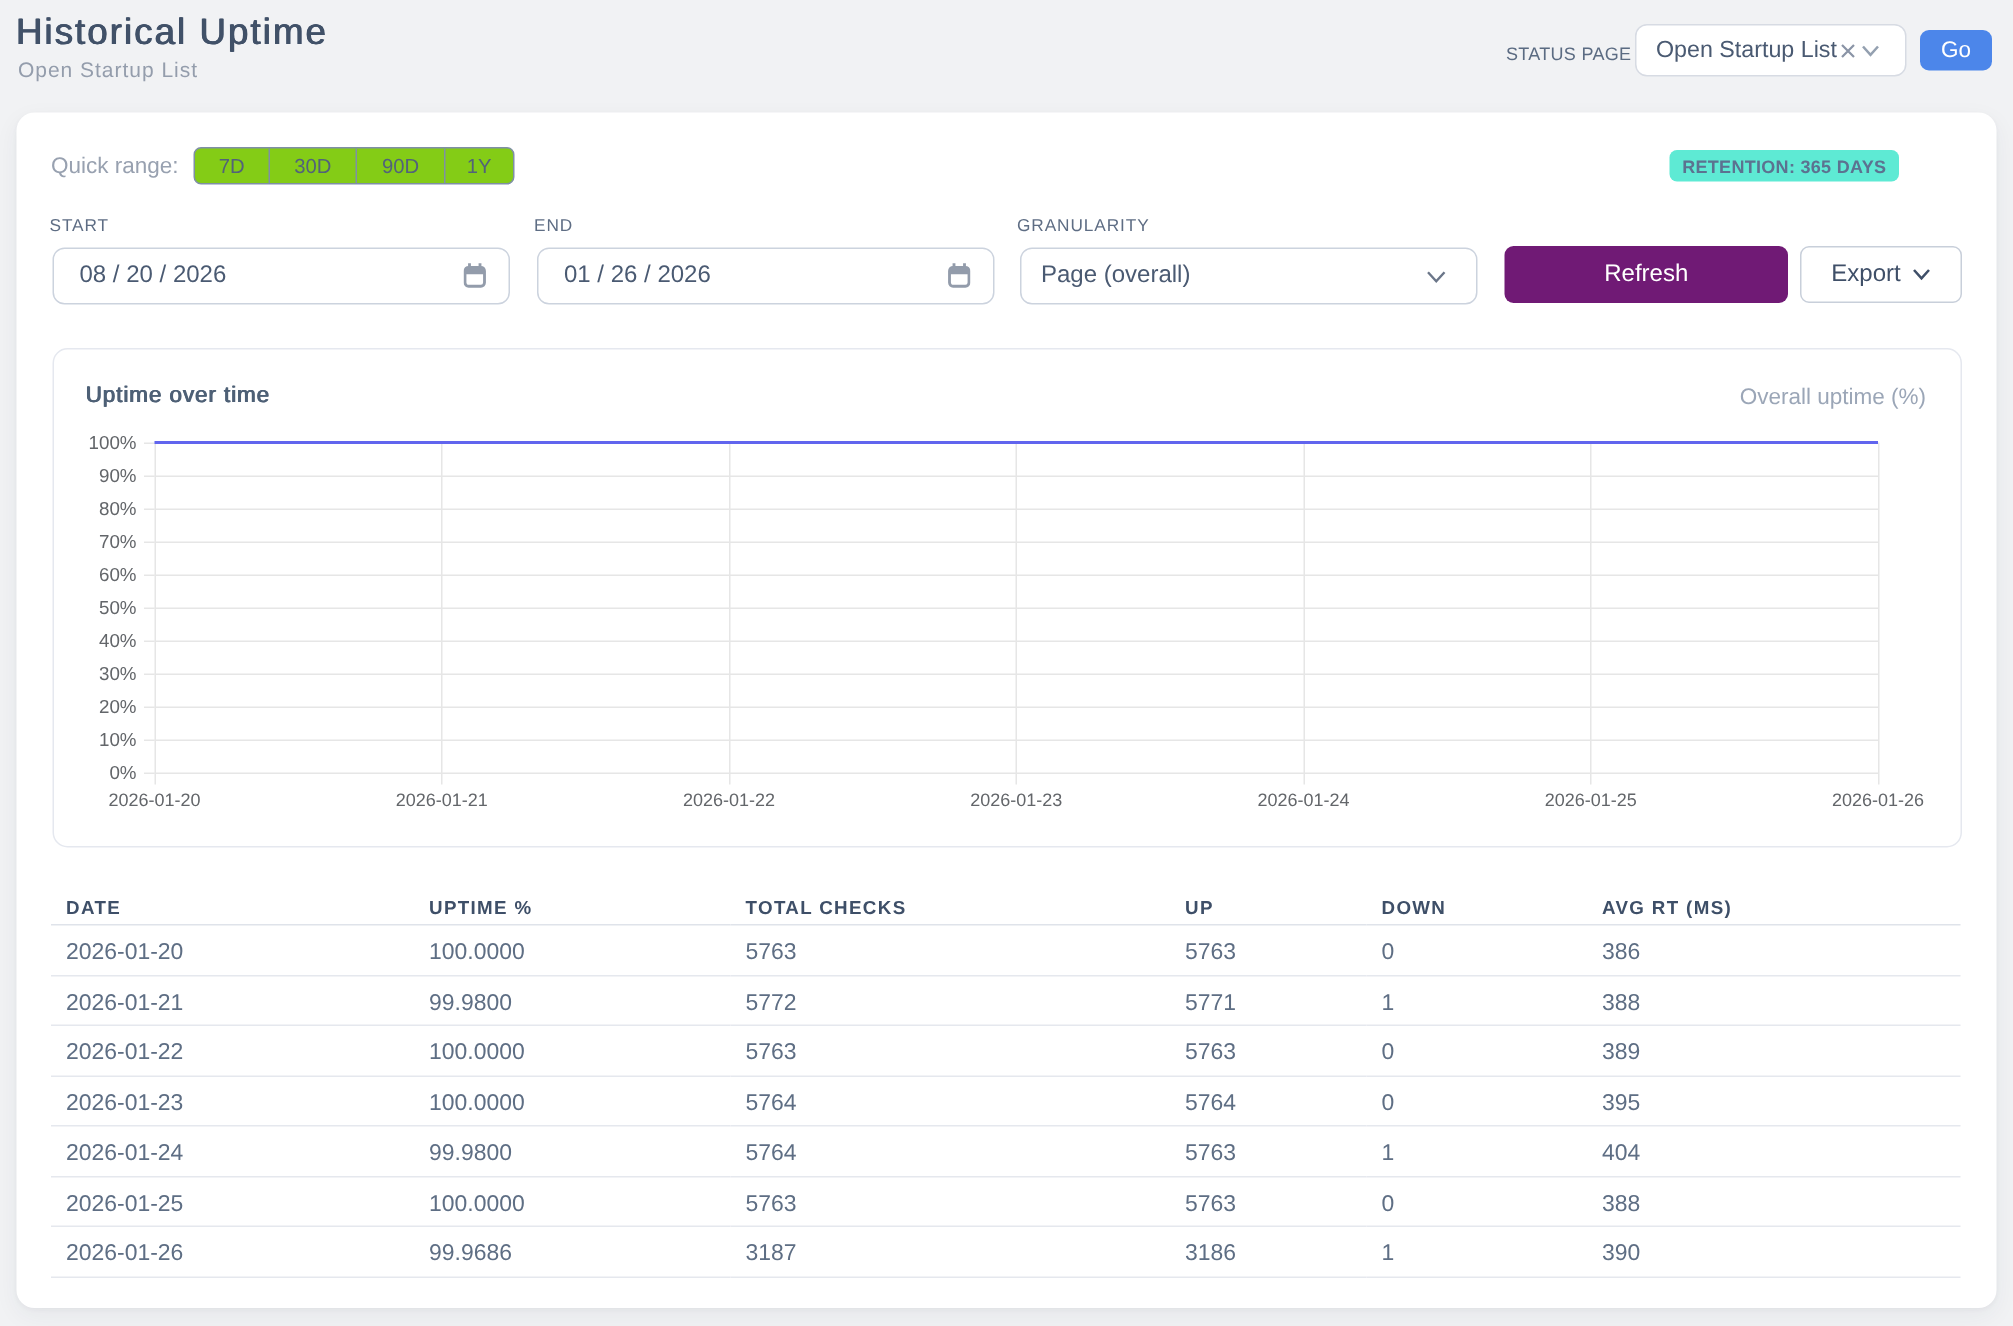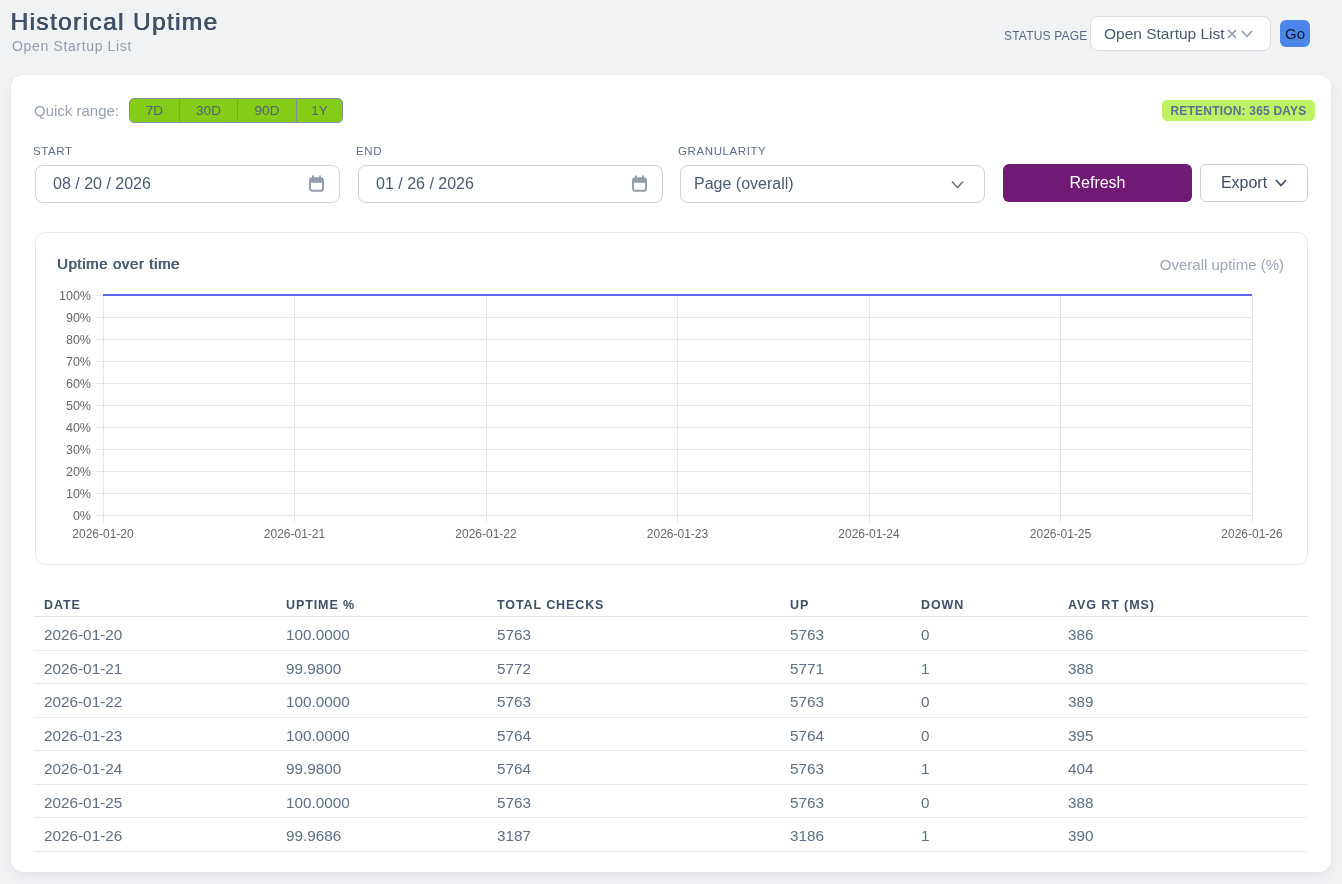--- a/index.html
+++ b/index.html
@@ -5,29 +5,29 @@
   * { margin:0; padding:0; box-sizing:border-box; }
   html,body { width:1342px; height:884px; background:#f1f2f4; font-family:"Liberation Sans", sans-serif; overflow:hidden; }
 
   .topbar { position:relative; height:75px; }
   .title { position:absolute; left:10.5px; top:9.5px; font-size:24.5px; line-height:1; font-weight:normal; color:#415168; letter-spacing:1.35px; text-shadow:0.45px 0 0 currentColor, -0.25px 0 0 currentColor; }
   .subtitle { position:absolute; left:12px; top:39px; font-size:14px; line-height:1; color:#949dac; letter-spacing:0.65px; }
   .sp-label { position:absolute; left:1004px; top:30px; font-size:12px; line-height:1; color:#5b6b82; letter-spacing:0.2px; }
   .sp-select { position:absolute; left:1090px; top:16px; width:181px; height:35px; background:#fff; border:1px solid #d7dbe3; border-radius:8px; display:flex; align-items:center; padding:0 17px 0 13px; white-space:nowrap; }
   .sp-select .txt { font-size:15.5px; color:#4a5a72; }
   .sp-select svg { margin-left:auto; }
-  .go-btn { position:absolute; left:1280px; top:20px; width:30px; height:27px; background:#4c86ea; border-radius:6px; color:#0f172a; font-size:15px; display:flex; align-items:center; justify-content:center; }
+  .go-btn { position:absolute; left:1280px; top:20px; width:48px; height:27px; background:#4c86ea; border-radius:6px; color:#ffffff; font-size:15px; display:flex; align-items:center; justify-content:center; }
 
   .card { position:absolute; left:11px; top:75px; width:1320px; height:797px; background:#fff; border-radius:12px; box-shadow:0 5px 16px rgba(40,50,70,0.055), 0 1px 3px rgba(40,50,70,0.04); }
 
   .qr-label { position:absolute; left:34px; top:102px; font-size:15px; color:#98a1b0; }
   .seg { position:absolute; left:129px; top:98px; height:25px; display:flex; border:1px solid #7f8fa6; border-radius:5px; overflow:hidden; background:#84cc16; }
   .seg div { display:flex; align-items:center; justify-content:center; font-size:13.5px; color:#52627a; border-left:1px solid #7f8fa6; }
   .seg div:first-child { border-left:none; }
-  .badge { position:absolute; left:1162px; top:100px; width:153px; height:21px; background:#bef264; border-radius:5px; color:#5c7290; font-size:12px; font-weight:bold; letter-spacing:0.2px; display:flex; align-items:center; justify-content:center; }
+  .badge { position:absolute; left:1113px; top:100px; width:153px; height:21px; background:#5eead4; border-radius:5px; color:#5c7290; font-size:12px; font-weight:bold; letter-spacing:0.2px; display:flex; align-items:center; justify-content:center; }
 
   .flabel { position:absolute; font-size:11.5px; color:#5e6d84; letter-spacing:0.6px; font-weight:normal; }
   .finput { position:absolute; top:165px; height:38px; background:#fff; border:1px solid #ccd3de; border-radius:8px; display:flex; align-items:center; font-size:16px; color:#4a5a72; }
   .refresh { position:absolute; left:1003px; top:164px; width:189px; height:38px; background:#701a75; border-radius:6px; color:#fff; font-size:16px; display:flex; align-items:center; justify-content:center; }
   .export { position:absolute; left:1200px; top:164px; width:108px; height:38px; background:#fff; border:1px solid #c8cfda; border-radius:6px; color:#3f4f68; font-size:16px; display:flex; align-items:center; justify-content:center; gap:8px; }
 
   .chartcard { position:absolute; left:35px; top:232px; width:1273px; height:333px; border:1px solid #e5e8ef; border-radius:10px; }
   .charttitle { position:absolute; left:21px; top:23px; font-size:15px; line-height:1; font-weight:normal; color:#4e6076; letter-spacing:0.6px; text-shadow:0.45px 0 0 currentColor, -0.2px 0 0 currentColor; }
   .chartright { position:absolute; right:23px; top:23.5px; font-size:15px; line-height:1; color:#9ba6b7; }
 

